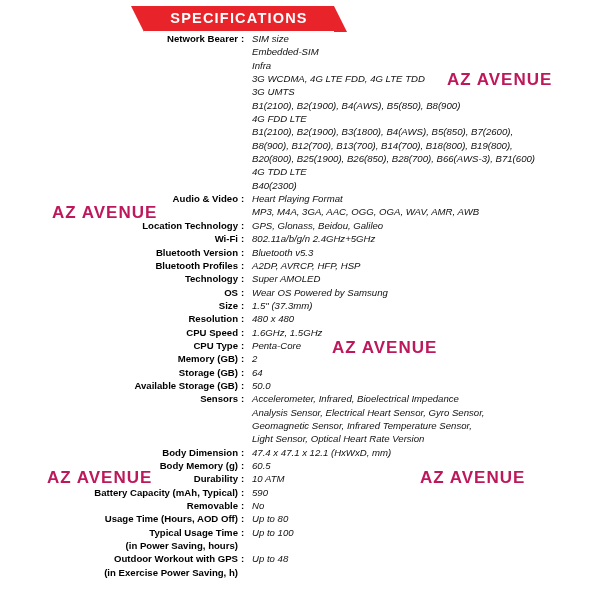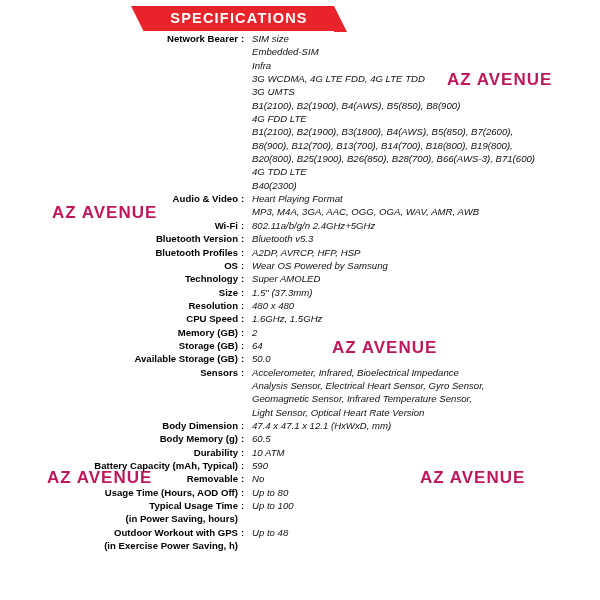--- a/index.html
+++ b/index.html
@@ -155,20 +155,29 @@
           <span class="val-line">Audio &amp; Video</span>
         </td>
         <td class="colon">:</td>
         <td class="value">
           <span class="val-line">Heart Playing Format</span>
           <span class="val-line">MP3, M4A, 3GA, AAC, OGG, OGA, WAV, AMR, AWB</span>
         </td>
       </tr>
       <tr>
         <td class="label">
+          <span class="val-line">Location Technology</span>
+        </td>
+        <td class="colon">:</td>
+        <td class="value">
+          <span class="val-line">GPS, Glonass, Beidou, Galileo</span>
+        </td>
+      </tr>
+      <tr>
+        <td class="label">
           <span class="val-line">Wi-Fi</span>
         </td>
         <td class="colon">:</td>
         <td class="value">
           <span class="val-line">802.11a/b/g/n 2.4GHz+5GHz</span>
         </td>
       </tr>
       <tr>
         <td class="label">
           <span class="val-line">Bluetooth Version</span>
@@ -182,38 +191,38 @@
         <td class="label">
           <span class="val-line">Bluetooth Profiles</span>
         </td>
         <td class="colon">:</td>
         <td class="value">
           <span class="val-line">A2DP, AVRCP, HFP, HSP</span>
         </td>
       </tr>
       <tr>
         <td class="label">
+          <span class="val-line">Technology</span>
+        </td>
+        <td class="colon">:</td>
+        <td class="value">
+          <span class="val-line">Super AMOLED</span>
+        </td>
+      </tr>
+      <tr>
+        <td class="label">
           <span class="val-line">OS</span>
         </td>
         <td class="colon">:</td>
         <td class="value">
           <span class="val-line">Wear OS Powered by Samsung</span>
         </td>
       </tr>
       <tr>
         <td class="label">
-          <span class="val-line">Technology</span>
-        </td>
-        <td class="colon">:</td>
-        <td class="value">
-          <span class="val-line">Super AMOLED</span>
-        </td>
-      </tr>
-      <tr>
-        <td class="label">
           <span class="val-line">Size</span>
         </td>
         <td class="colon">:</td>
         <td class="value">
           <span class="val-line">1.5" (37.3mm)</span>
         </td>
       </tr>
       <tr>
         <td class="label">
           <span class="val-line">Resolution</span>
@@ -223,20 +232,29 @@
           <span class="val-line">480 x 480</span>
         </td>
       </tr>
       <tr>
         <td class="label">
           <span class="val-line">CPU Speed</span>
         </td>
         <td class="colon">:</td>
         <td class="value">
           <span class="val-line">1.6GHz, 1.5GHz</span>
+        </td>
+      </tr>
+      <tr>
+        <td class="label">
+          <span class="val-line">CPU Type</span>
+        </td>
+        <td class="colon">:</td>
+        <td class="value">
+          <span class="val-line">Penta-Core</span>
         </td>
       </tr>
       <tr>
         <td class="label">
           <span class="val-line">Memory (GB)</span>
         </td>
         <td class="colon">:</td>
         <td class="value">
           <span class="val-line">2</span>
         </td>

